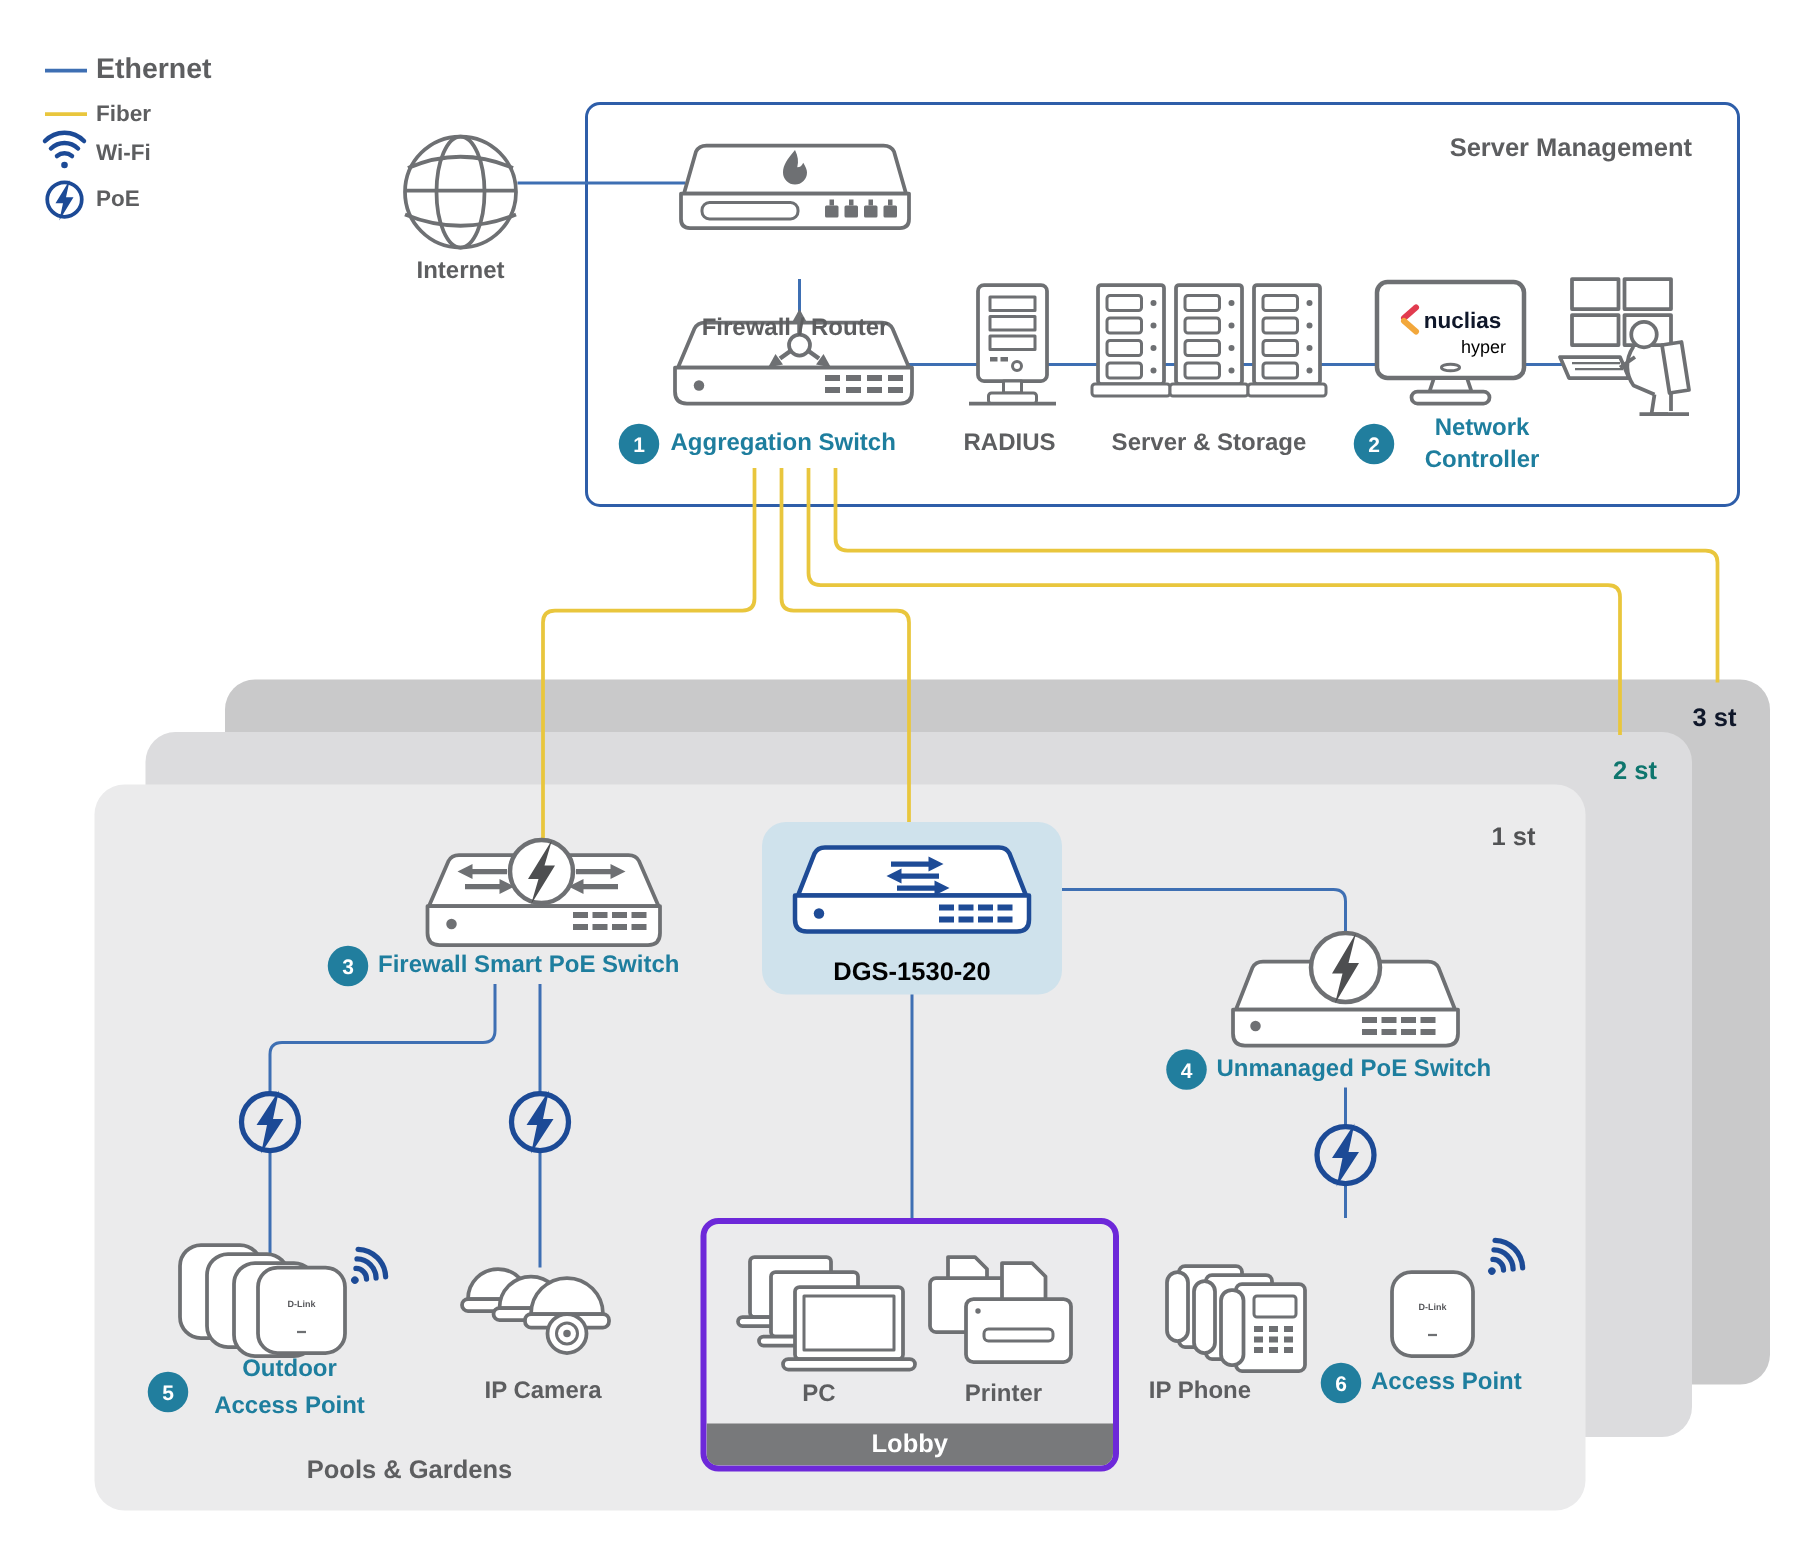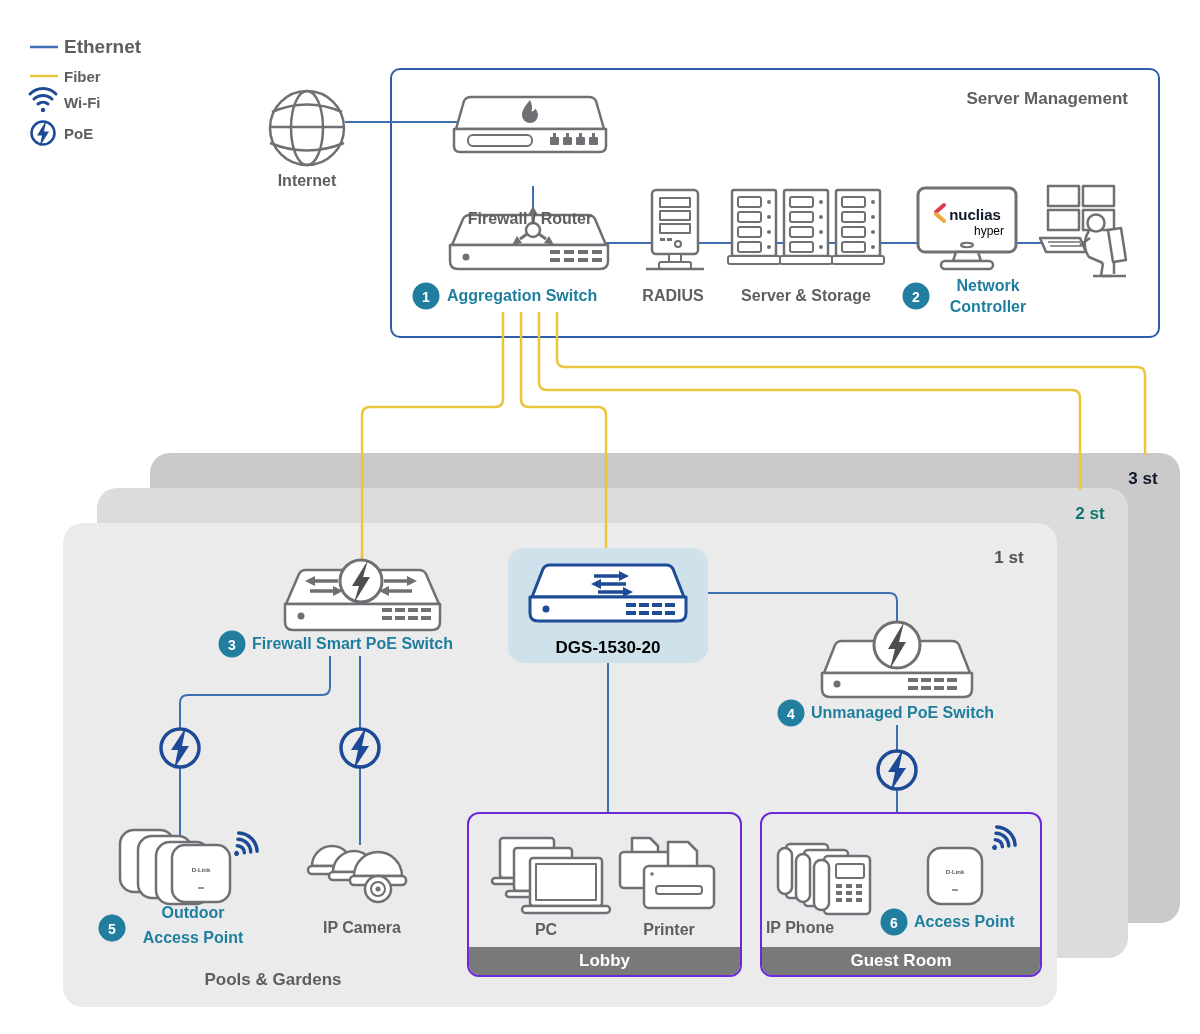--- a/index.html
+++ b/index.html
@@ -7,21 +7,21 @@
           font-family:"Liberation Sans",sans-serif;overflow:hidden;}
   .layer{position:absolute;left:0;top:0;width:1200px;height:1034px;}
   .panel{position:absolute;border-radius:20px;}
   .p3{left:150px;top:453px;width:1030px;height:470px;background:#c9c9ca;}
   .p2{left:97px;top:488px;width:1031px;height:470px;background:#dcdcde;}
   .p1{left:63px;top:523px;width:994px;height:484px;background:#ebebec;}
   .mgmtbox{position:absolute;left:390px;top:68px;width:766px;height:266px;
            border:2px solid #2e5ea9;border-radius:10px;background:#ffffff;}
   .dgsbox{position:absolute;left:508px;top:548px;width:200px;height:115px;
           background:#cfe2ec;border-radius:16px;}
-  .roombox{position:absolute;border:2px solid #6d28d9;border-radius:12px;
+  .roombox{position:absolute;border:4px solid #6d28d9;border-radius:12px;
            background:#ebebed;overflow:hidden;}
   .lobbybox{left:467px;top:812px;width:271px;height:161px;}
   .guestbox{left:760px;top:812px;width:278px;height:161px;}
   .roombar{position:absolute;left:0;right:0;bottom:0;height:28px;background:#78797b;
            color:#fff;font-weight:700;font-size:17px;display:flex;
            align-items:center;justify-content:center;}
   .lbl{position:absolute;font-weight:700;color:#5d5e60;font-size:16px;
        white-space:nowrap;transform:translate(-50%,-50%);text-align:center;}
   .teal{color:#1e7e9e;}
   .navytxt{color:#000000;}
@@ -61,23 +61,20 @@
       <path d="M521,312 V399 Q521,407 529,407 H598 Q606,407 606,415 V552"></path>
       <path d="M539,312 V382 Q539,390 547,390 H1072 Q1080,390 1080,398 V490"></path>
       <path d="M557,312 V359 Q557,367 565,367 H1137 Q1145,367 1145,375 V455"></path>
     </g>
   </svg>
 
   <div class="dgsbox"></div>
   <div class="roombox lobbybox">
     <div class="roombar">Lobby</div>
   </div>
-  <div class="roombox guestbox">
-    <div class="roombar">Guest Room</div>
-  </div>
 
   <svg class="layer" viewBox="0 0 1200 1034">
 
     <g>
       <path d="M30,47 H58" stroke="#3e6fb3" stroke-width="2.5" fill="none"></path>
     </g>
     <g>
       <path d="M30,76 H58" stroke="#e9c63d" stroke-width="2.5" fill="none"></path>
     </g>
     <g stroke="#1c4a96" stroke-width="3" fill="none" stroke-linecap="round">

